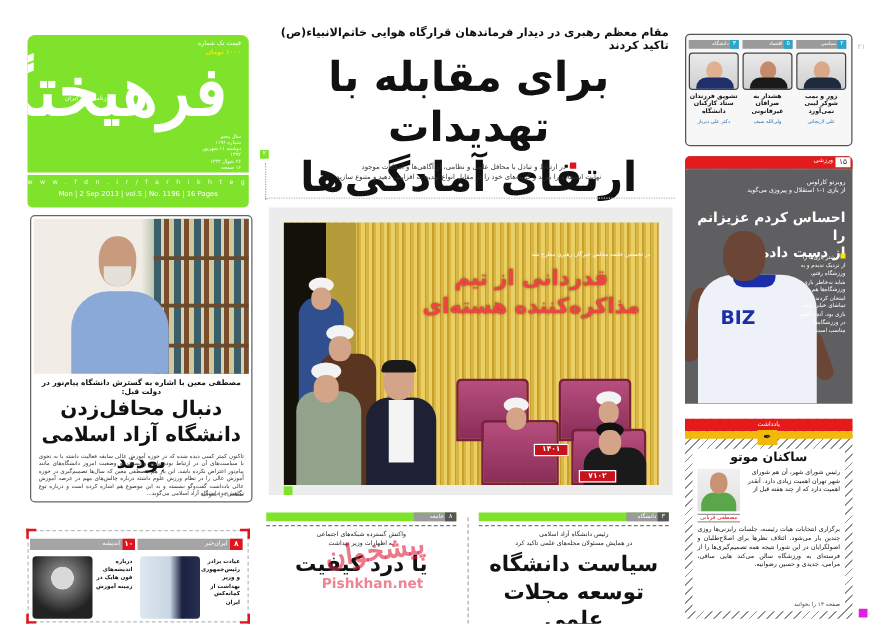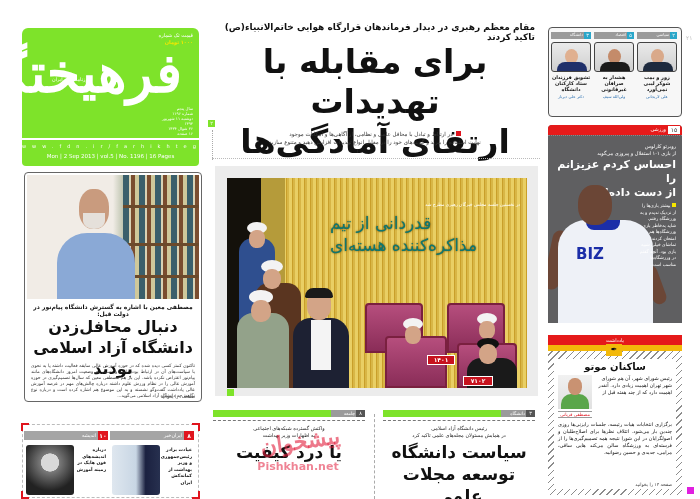--- a/index.html
+++ b/index.html
@@ -60,21 +60,21 @@
   .teaser .hdr .num { position: absolute; right: 0; top: 0; width: 10px; height: 9px; background: #e0141e; color: #fff; font-size: 6px; text-align: center; line-height: 9px; font-weight: bold; }
   .teaser .pic { position: absolute; left: 2px; top: 14px; width: 48px; height: 50px; border-radius: 3px; overflow: hidden; }
   .teaser .txt { position: absolute; right: 2px; top: 16px; width: 30px; font-size: 4.5px; font-weight: bold; line-height: 6.5px; text-align: right; }
 
   
   .photo-frame { left: 215px; top: 166px; width: 323px; height: 230px; background: #ececec; }
   .photo-main { left: 227px; top: 178px; width: 300px; height: 210px; background: repeating-linear-gradient(90deg, #d8b646 0 2px, #e9cf64 2px 5px, #c99f2a 5px 6px); overflow: hidden; }
   .photo-main .dark-left { position: absolute; left: 0; top: 0; width: 34px; height: 210px; background: #14110b; }
   .photo-main .dark-left2 { position: absolute; left: 34px; top: 0; width: 24px; height: 210px; background: #b59b3a; }
   .photo-caption-kicker { left: 330px; top: 202px; width: 190px; font-size: 4.5px; color: #fff; text-align: right; }
-  .photo-caption { left: 330px; top: 212px; width: 190px; font-size: 17px; font-weight: normal; color: #0f766e; text-align: left; line-height: 22px; text-shadow: 0 0 2px #6b4d07; }
+  .photo-caption { left: 330px; top: 212px; width: 190px; font-size: 17px; font-weight: bold; color: #ef4444; text-align: center; line-height: 22px; text-shadow: 0 0 2px #6b4d07; }
   .figure { position: absolute; }
   .turban { position: absolute; border-radius: 50%; background: #f3f3f3; }
   .face-skin { position: absolute; border-radius: 45%; background: #d3a487; }
   .chair { position: absolute; background: linear-gradient(#b64e7d, #8a2d58); border-radius: 4px 4px 0 0; border: 2px solid #7a203f; }
   .plaque { position: absolute; background: #c7131e; color: #fff; font-size: 6px; text-align: center; font-weight: bold; border: 1px solid #fff; }
   .photo-tag { left: 227px; top: 389px; width: 7px; height: 7px; background: #7ee32a; }
 
   
   .story { top: 410px; width: 152px; height: 89px; }
   .story .bar { height: 7px; background: #7ee32a; position: relative; }
@@ -87,21 +87,21 @@
   .watermark { left: 225px; top: 428px; width: 150px; font-family: "DejaVu Serif", serif; font-size: 22px; font-weight: bold; color: rgba(225, 30, 60, 0.6); transform: rotate(-8deg); text-align: center; }
   .watermark-latin { left: 218px; top: 460px; width: 160px; font-size: 11px; font-weight: bold; color: rgba(225, 30, 60, 0.55); direction: ltr; text-align: center; }
 
   
   .sports { left: 548px; top: 125px; width: 134px; height: 198px; background: #5f5f61; border-radius: 4px 4px 0 0; overflow: hidden; }
   .sports .hdr { height: 10px; background: #e51a1a; position: relative; }
   .sports .hdr .lbl { position: absolute; right: 16px; top: 1px; font-size: 5px; color: #fff; }
   .sports .hdr .num { position: absolute; right: 2px; top: 1px; width: 12px; height: 8px; background: #fff; color: #333; font-size: 6px; text-align: center; line-height: 8px; }
   .sports .dots { height: 2px; border-top: 1px dotted #888; }
   .sports .kick { position: absolute; right: 6px; top: 18px; font-size: 5px; color: #fff; text-align: right; line-height: 7px; }
-  .sports .title { position: absolute; right: 6px; top: 33px; width: 124px; font-size: 11px; font-weight: bold; color: #fff; text-align: right; line-height: 14px; }
+  .sports .title { position: absolute; right: 6px; top: 43px; width: 124px; font-size: 11px; font-weight: bold; color: #fff; text-align: right; line-height: 14px; }
   .sports .body { position: absolute; left: 90px; top: 78px; width: 38px; font-size: 4.5px; color: #fff; text-align: right; line-height: 6.5px; }
   .sports .body .sq { display: inline-block; width: 4px; height: 4px; background: #f6e700; }
   .player-head { position: absolute; left: 30px; top: 60px; width: 34px; height: 40px; border-radius: 45%; background: #6b4636; }
   .player-body { position: absolute; left: 10px; top: 95px; width: 95px; height: 103px; border-radius: 28px 28px 0 0; background: #eef1f7; }
   .player-collar { position: absolute; left: 38px; top: 95px; width: 34px; height: 10px; background: #1b2ea8; border-radius: 0 0 8px 8px; }
   .player-logo { position: absolute; left: 28px; top: 120px; font-size: 15px; font-weight: bold; color: #1b2ea8; direction: ltr; font-family: "DejaVu Sans", sans-serif; }
   .player-arm-l { position: absolute; left: 0; top: 105px; width: 16px; height: 60px; background: #6b4636; border-radius: 8px; transform: rotate(12deg); }
   .player-arm-r { position: absolute; left: 100px; top: 140px; width: 14px; height: 40px; background: #6b4636; border-radius: 7px; transform: rotate(-20deg); }
 
   

